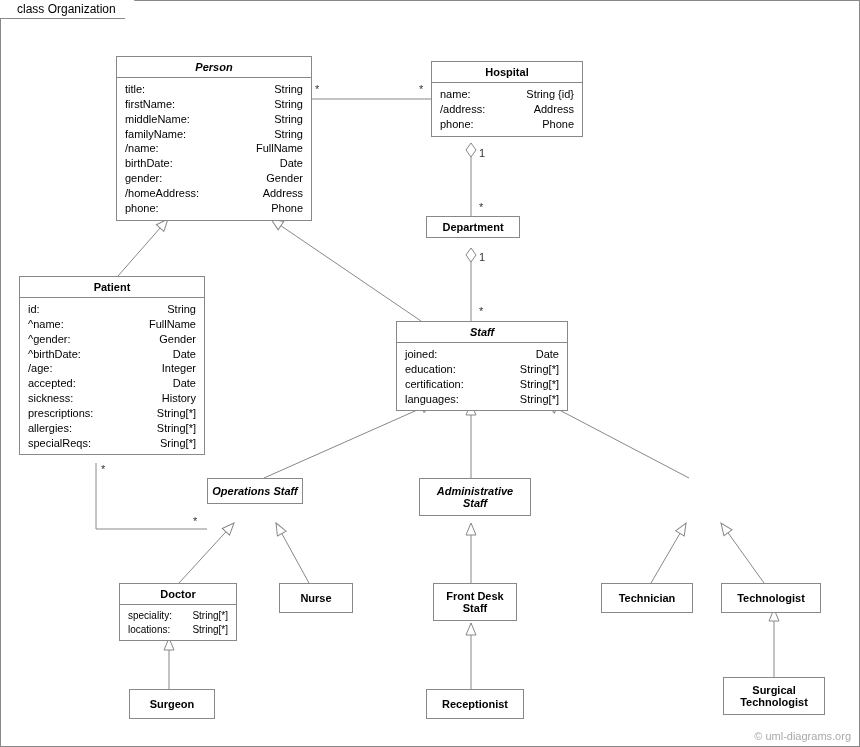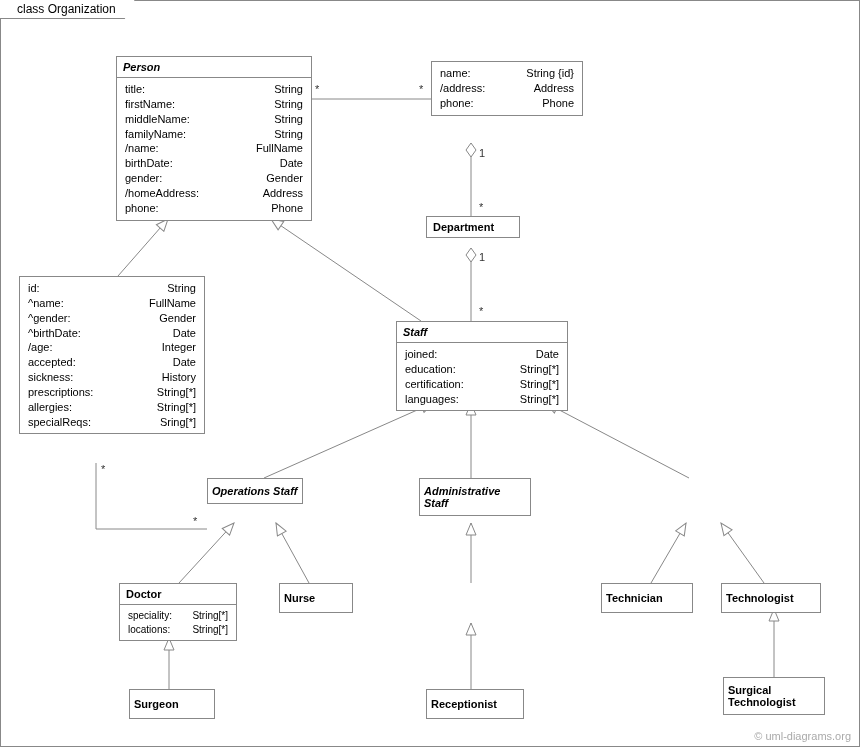--- a/index.html
+++ b/index.html
@@ -27,21 +27,21 @@
     font-size: 12px;
     background: #fff;
     clip-path: polygon(0 0, 100% 0, calc(100% - 10px) 100%, 0 100%);
   }
   .class-box {
     position: absolute;
     border: 1px solid #888;
     background: #fff;
   }
   .class-title {
-    text-align: left;
+    text-align: center;
     font-weight: bold;
     padding: 4px 6px;
     border-bottom: 1px solid #888;
   }
   .class-title.italic {
     font-style: italic;
   }
   .class-title.no-border {
     border-bottom: none;
   }
@@ -172,20 +172,21 @@
           <span>Address</span>
         </div>
         <div class="attr-row">
           <span>phone:</span>
           <span>Phone</span>
         </div>
       </div>
   </div>
 
   <div class="class-box" style="left:430px; top:60px; width:150px">
+    <div class="class-title">Hospital</div>
     <div class="class-attrs">
         <div class="attr-row">
           <span>name:</span>
           <span>String {id}</span>
         </div>
         <div class="attr-row">
           <span>/address:</span>
           <span>Address</span>
         </div>
         <div class="attr-row">
@@ -193,20 +194,21 @@
           <span>Phone</span>
         </div>
       </div>
   </div>
 
   <div class="class-box" style="left:425px; top:215px; width:92px">
     <div class="class-title no-border">Department</div>
   </div>
 
   <div class="class-box" style="left:18px; top:275px; width:184px">
+    <div class="class-title">Patient</div>
     <div class="class-attrs">
         <div class="attr-row">
           <span>id:</span>
           <span>String</span>
         </div>
         <div class="attr-row">
           <span>^name:</span>
           <span>FullName</span>
         </div>
         <div class="attr-row">
@@ -282,20 +284,23 @@
         </div>
         <div class="attr-row">
           <span>locations:</span>
           <span>String[*]</span>
         </div>
       </div>
   </div>
   <div class="class-box" style="left:278px; top:582px; width:72px">
     <div class="class-title no-border" style="padding:8px 4px">Nurse</div>
   </div>
+  <div class="class-box" style="left:432px; top:582px; width:82px">
+    <div class="class-title no-border" style="padding:6px 4px">Front Desk Staff</div>
+  </div>
   <div class="class-box" style="left:600px; top:582px; width:90px">
     <div class="class-title no-border" style="padding:8px 4px">Technician</div>
   </div>
   <div class="class-box" style="left:720px; top:582px; width:98px">
     <div class="class-title no-border" style="padding:8px 4px">Technologist</div>
   </div>
 
   <div class="class-box" style="left:128px; top:688px; width:84px">
     <div class="class-title no-border" style="padding:8px 4px">Surgeon</div>
   </div>

